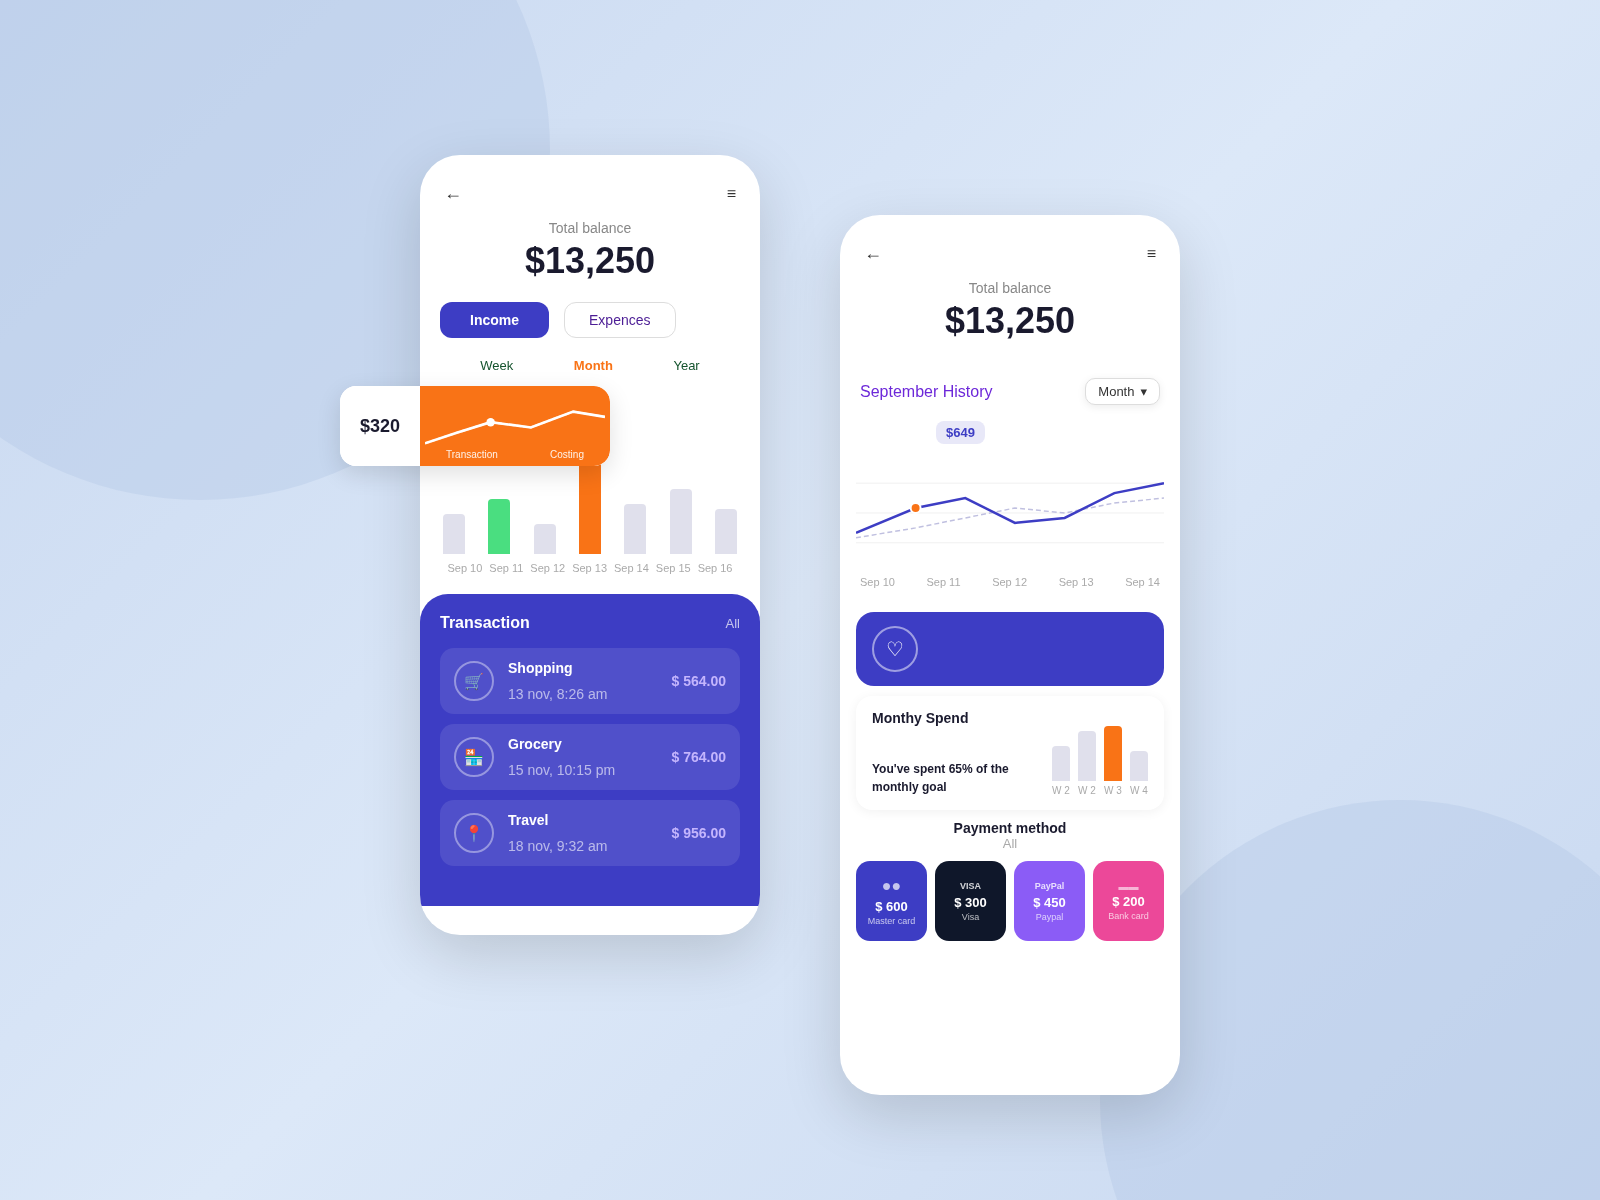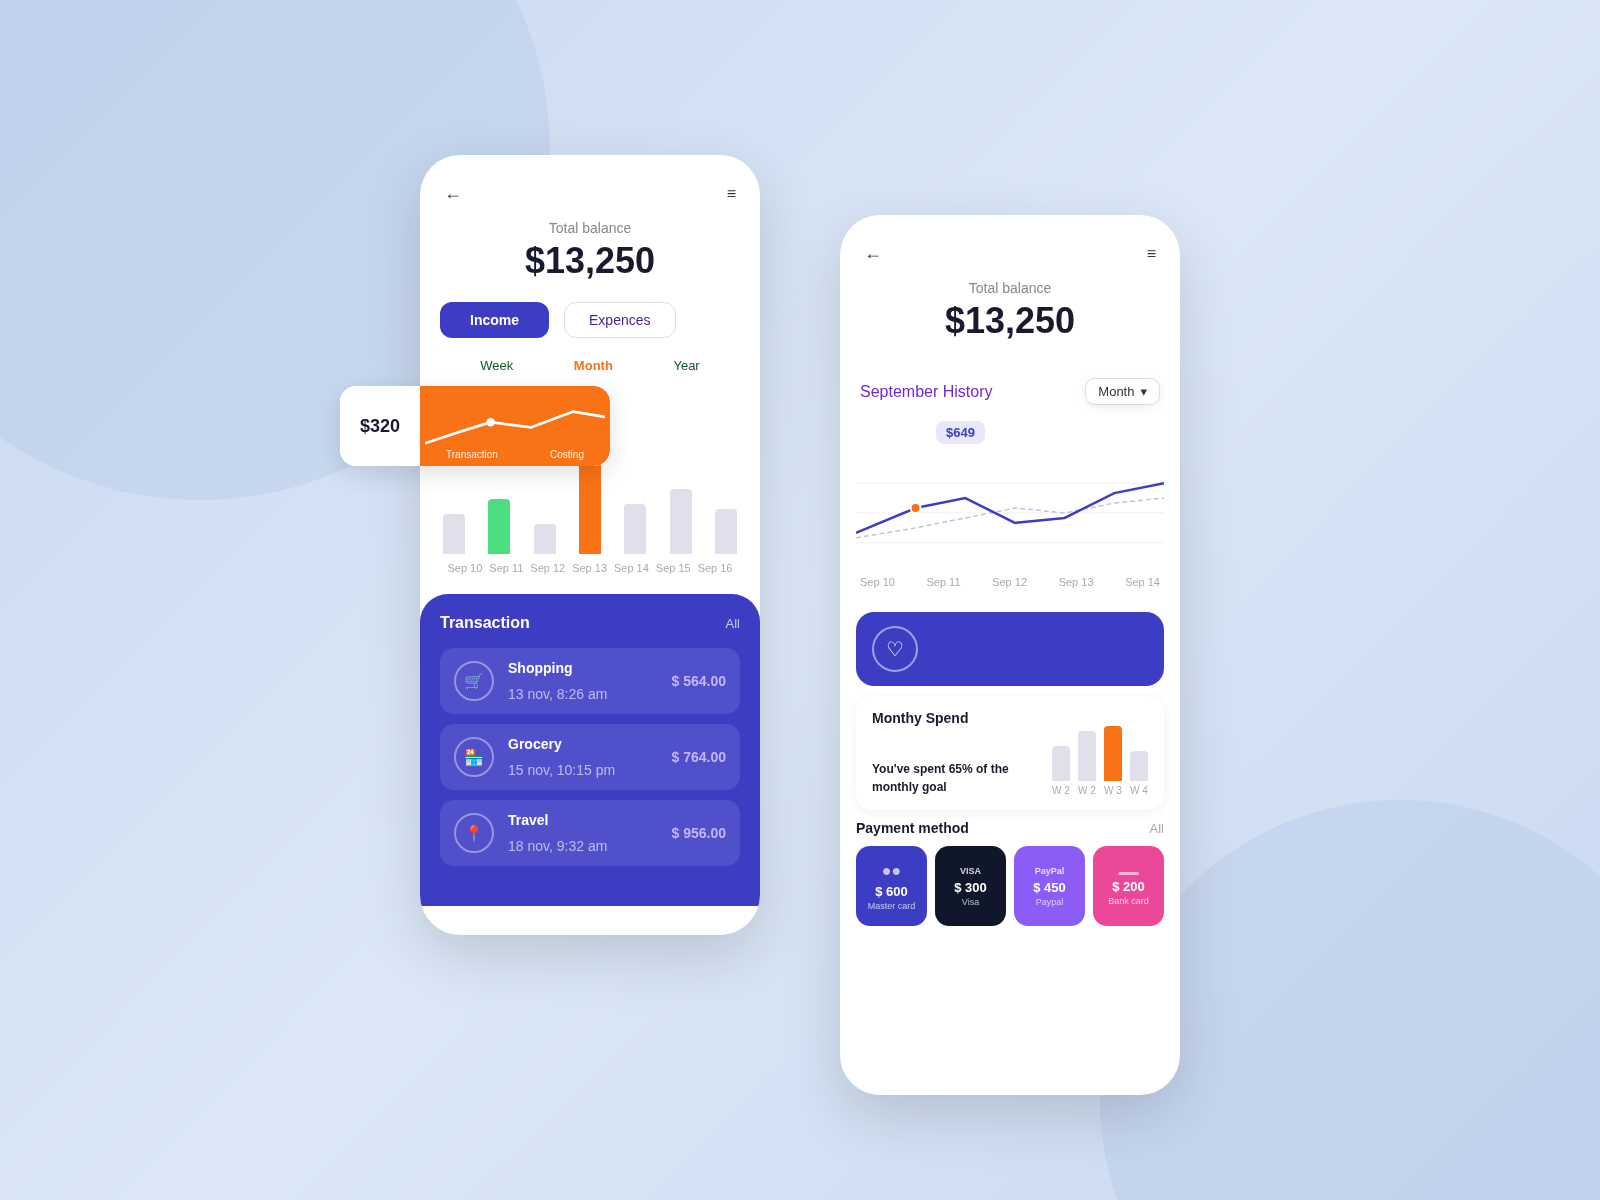--- a/index.html
+++ b/index.html
@@ -441,20 +441,21 @@
 
     
     .payment-section {
       margin: 10px 16px 16px;
     }
     .payment-header {
       display: flex;
       align-items: center;
       justify-content: space-between;
       margin-bottom: 10px;
+      flex-direction: column;
     }
     .payment-title {
       font-size: 14px;
       font-weight: 700;
       color: #1a1a2e;
     }
     .payment-all {
       font-size: 13px;
       color: #aaa;
     }

